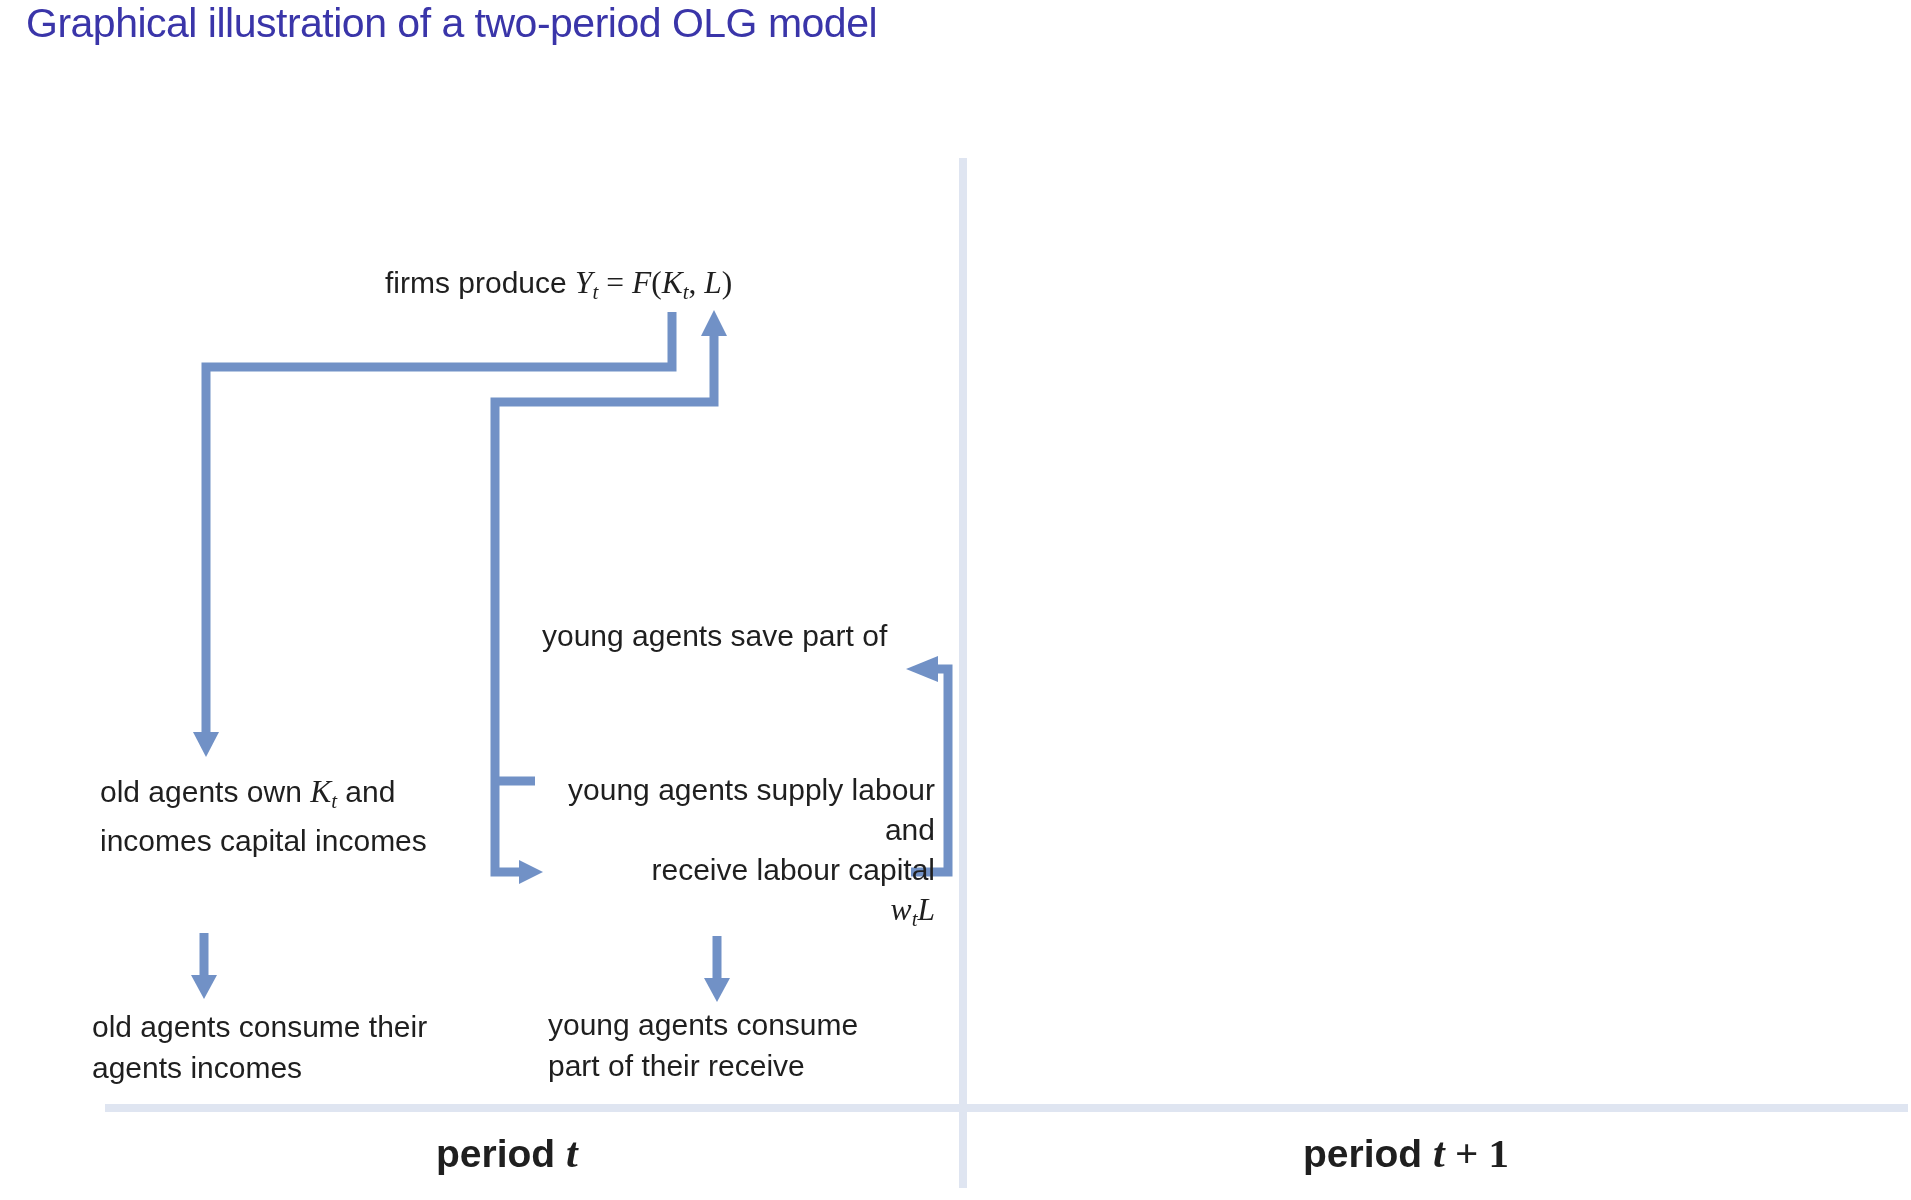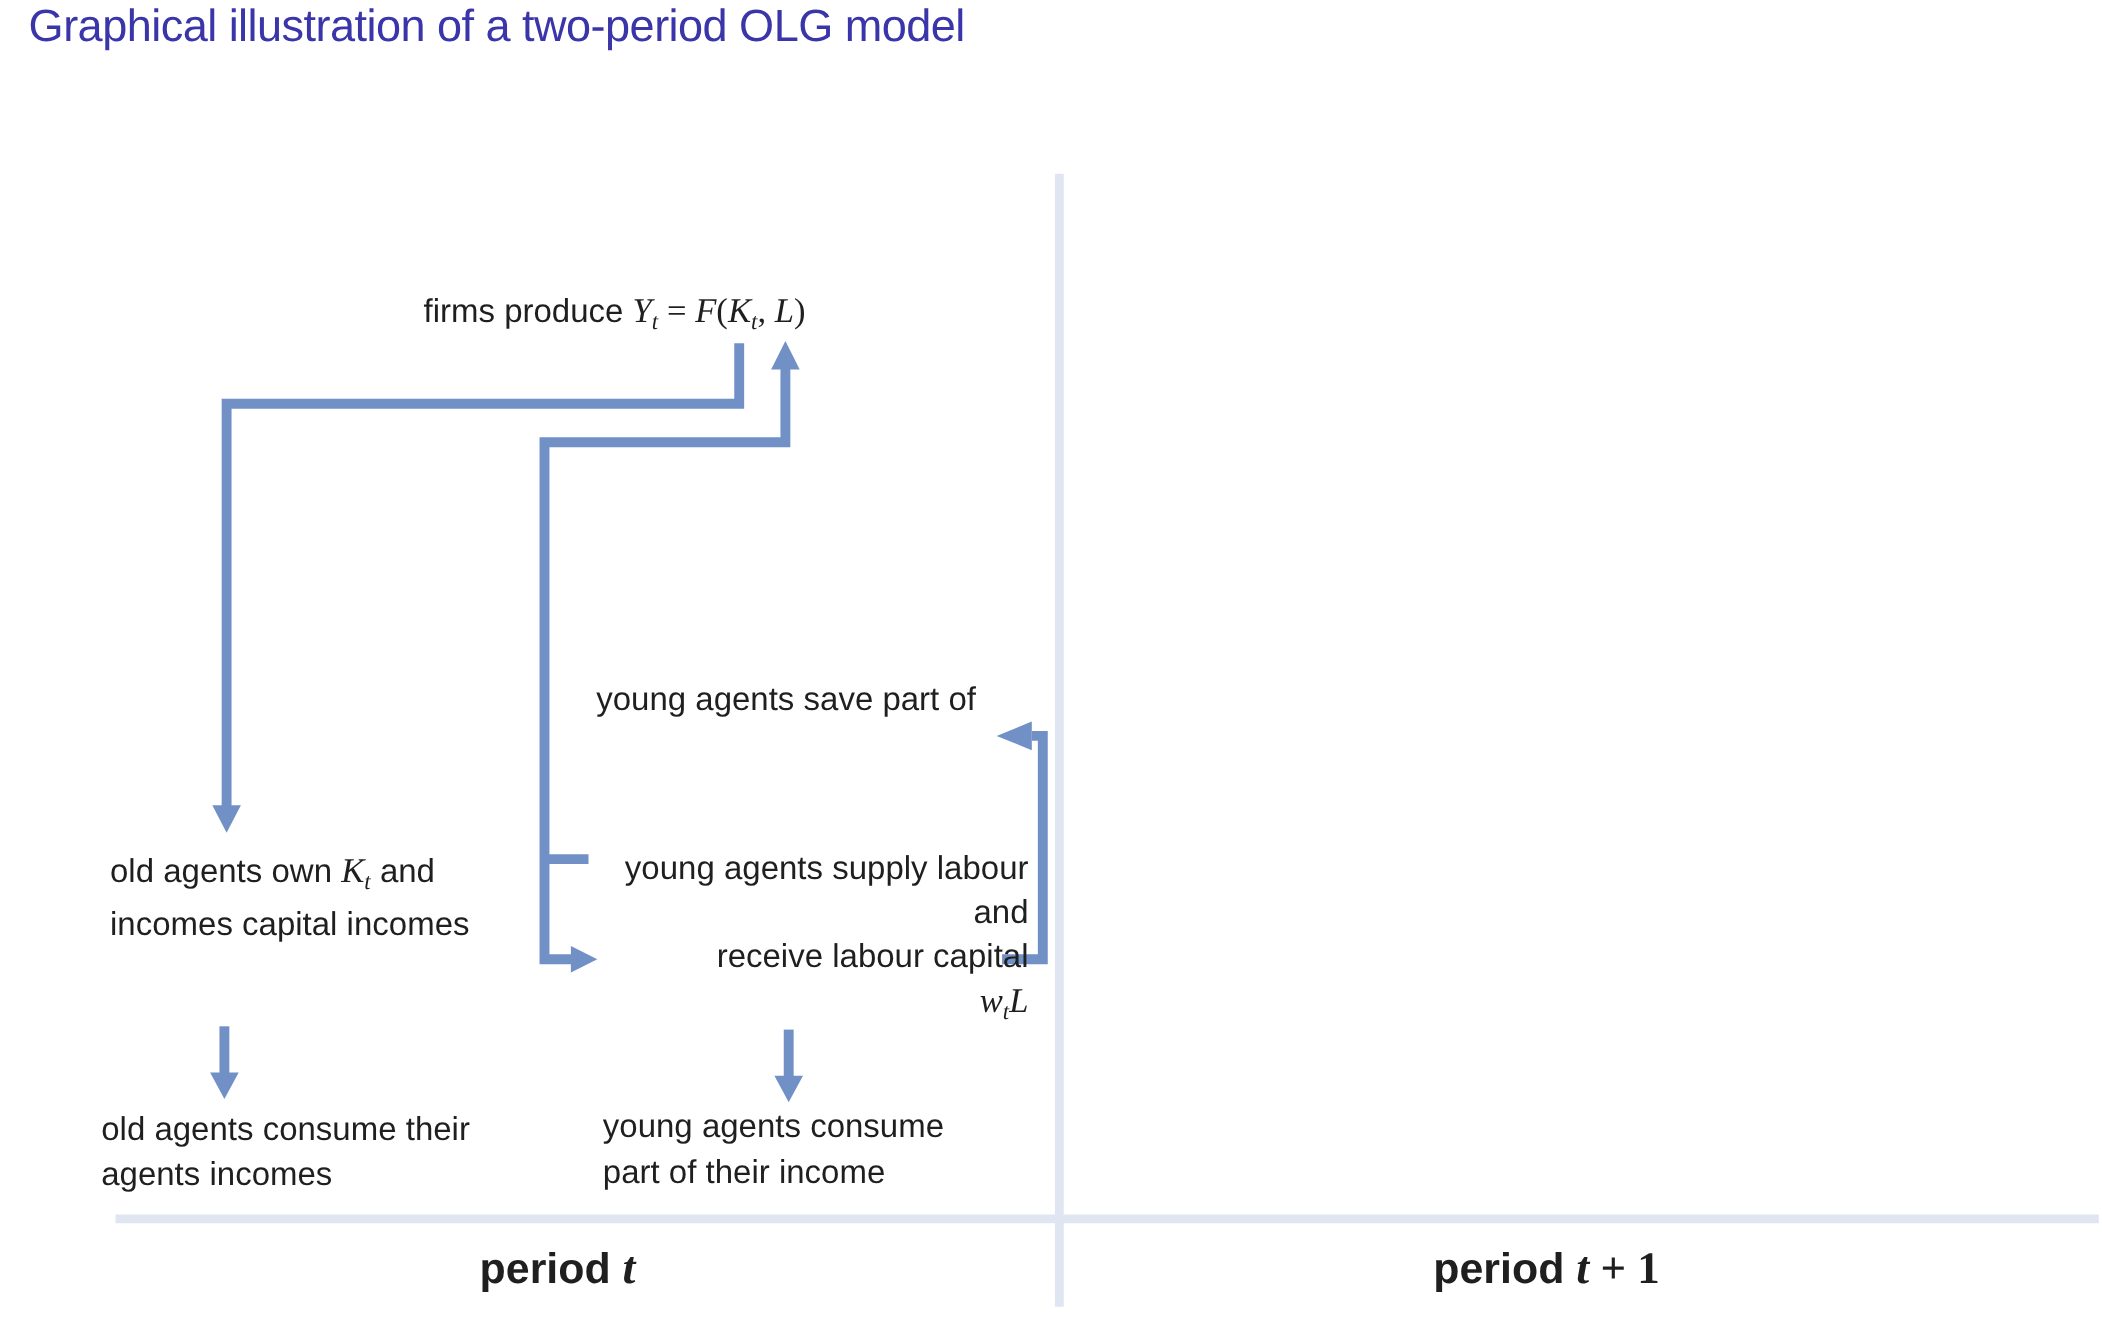--- a/index.html
+++ b/index.html
@@ -96,19 +96,19 @@
     <div><span class="run-it">w</span><span class="run-sub">t</span><span class="run-it">L</span></div>
   </div>
 
   <div class="abs txt" style="left:92px;top:1006px;line-height:41px;">
     <div>old agents consume their</div>
     <div>agents incomes</div>
   </div>
 
   <div class="abs txt" style="left:548px;top:1004px;line-height:41px;">
     <div>young agents consume</div>
-    <div>part of their income</div>
+    <div>part of their receive</div>
   </div>
 
   <div class="abs period-label" style="left:436px;top:1130px;"><span class="run-bsans">period </span><span class="run-bit">t</span></div>
   <div class="abs period-label" style="left:1303px;top:1130px;"><span class="run-bsans">period </span><span class="run-bit">t</span><span class="run-brm"> + 1</span></div>
 
 </div>
 
 </body></html>

